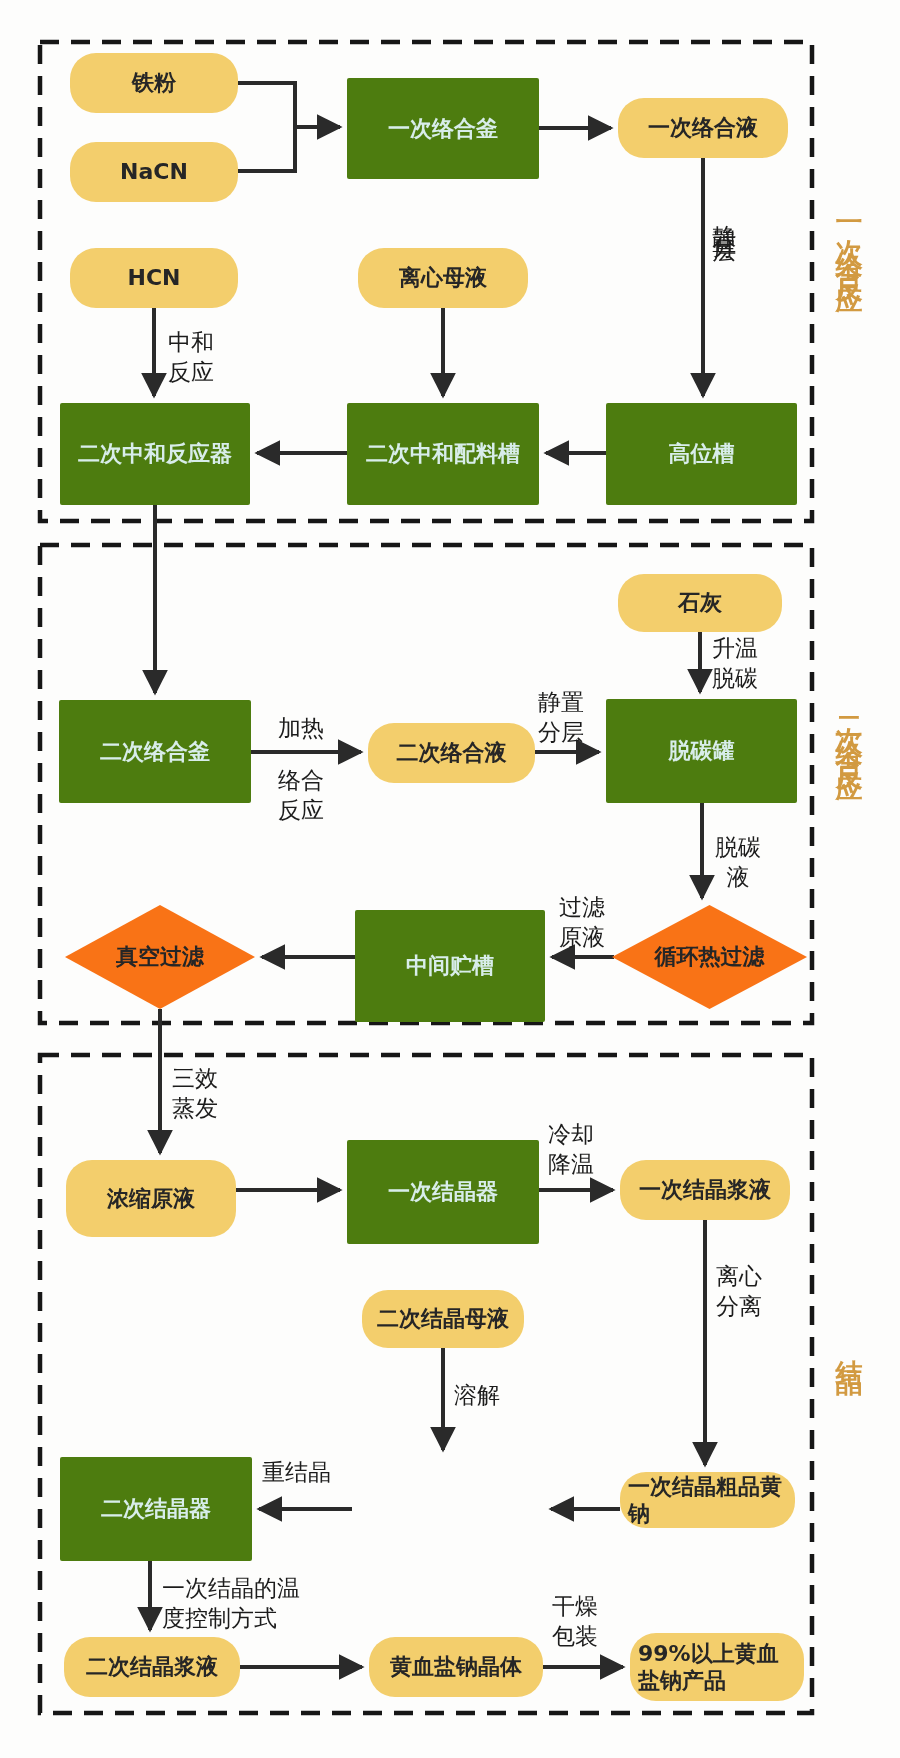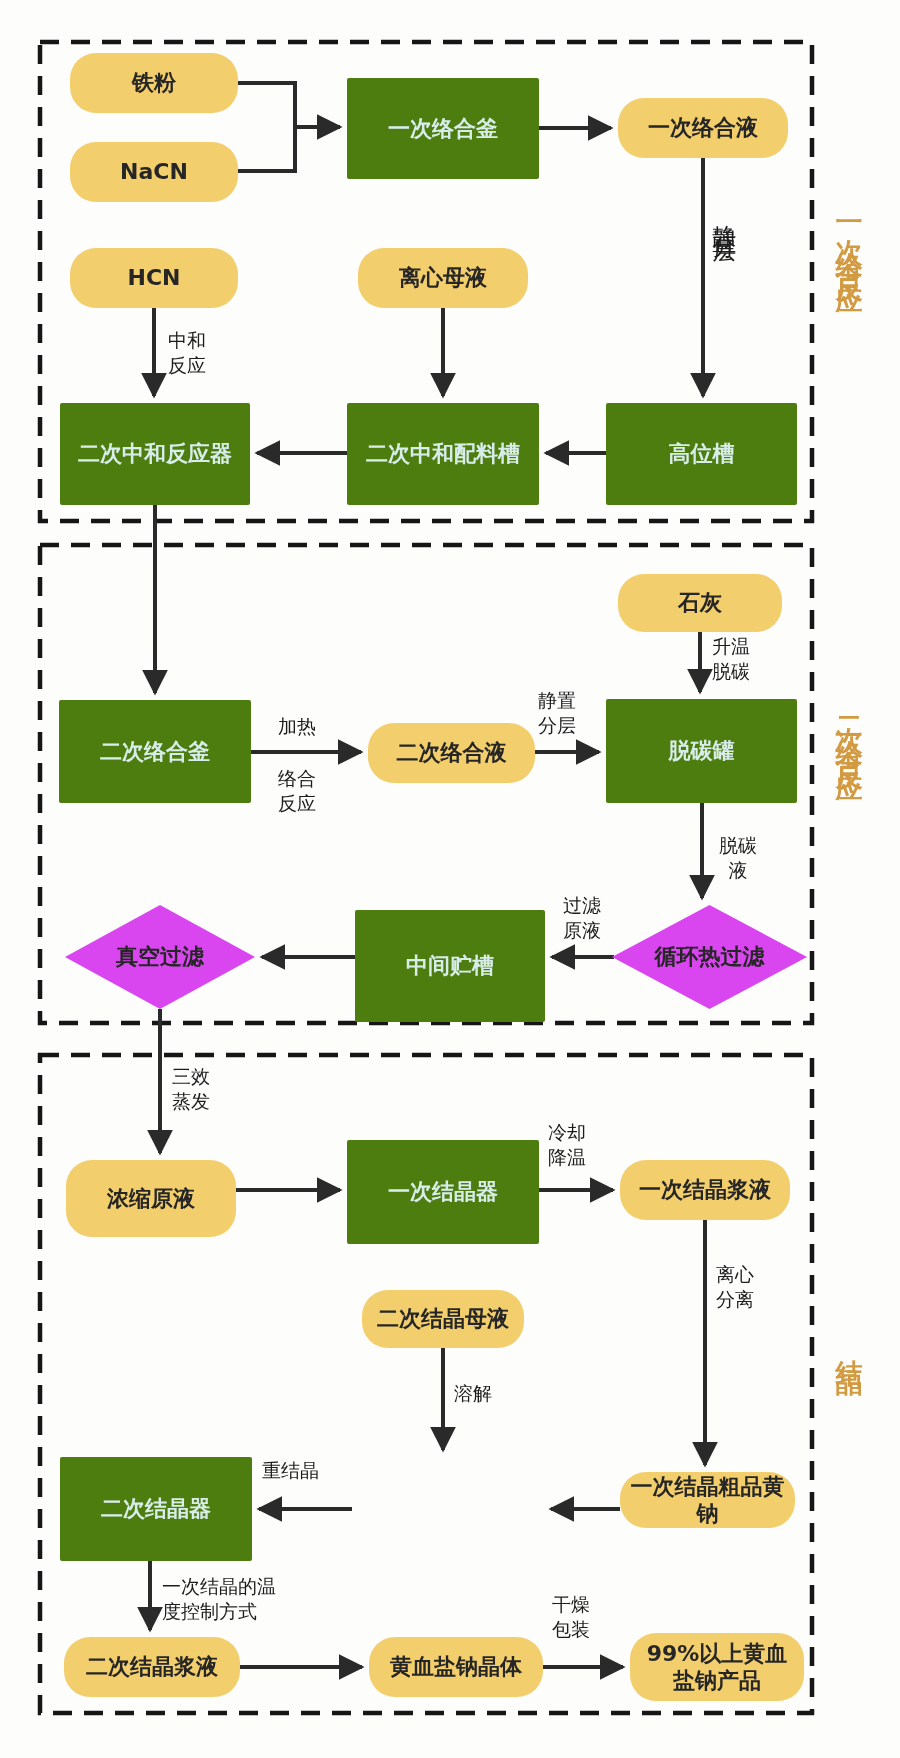--- a/index.html
+++ b/index.html
@@ -8,46 +8,45 @@
     width:900px;height:1758px;
     background:#fdfdfc;
     font-family:"DejaVu Sans",sans-serif;
     overflow:hidden;
     margin:0 auto;
   }
   .underlay{position:absolute;left:0;top:0;width:900px;height:1758px;}
   .node{
     position:absolute;
     display:flex;align-items:center;justify-content:center;
-    text-align:center;
     font-weight:700;
     font-size:22px;
     line-height:1.25;
     box-sizing:border-box;
     padding:2px 8px;
   }
   .material{
     background:#f3ce6c;
     color:#262626;
     border-radius:26px;
   }
   .equipment{
     background:#4d7c0f;
     color:#d8edea;
     border-radius:2px;
   }
   .decision{
-    background:#d946ef;
+    background:#f97316;
     color:#262626;
     clip-path:polygon(50% 0,100% 50%,50% 100%,0 50%);
     border-radius:0;
   }
   .edge-label{
     position:absolute;
-    font-size:19px;
+    font-size:23px;
     font-weight:500;
     color:#1c1c1c;
     line-height:1.3;
     white-space:pre-line;
   }
   .edge-label.center{text-align:center;}
   .edge-label.vertical{
     writing-mode:vertical-rl;
     letter-spacing:5px;
   }

